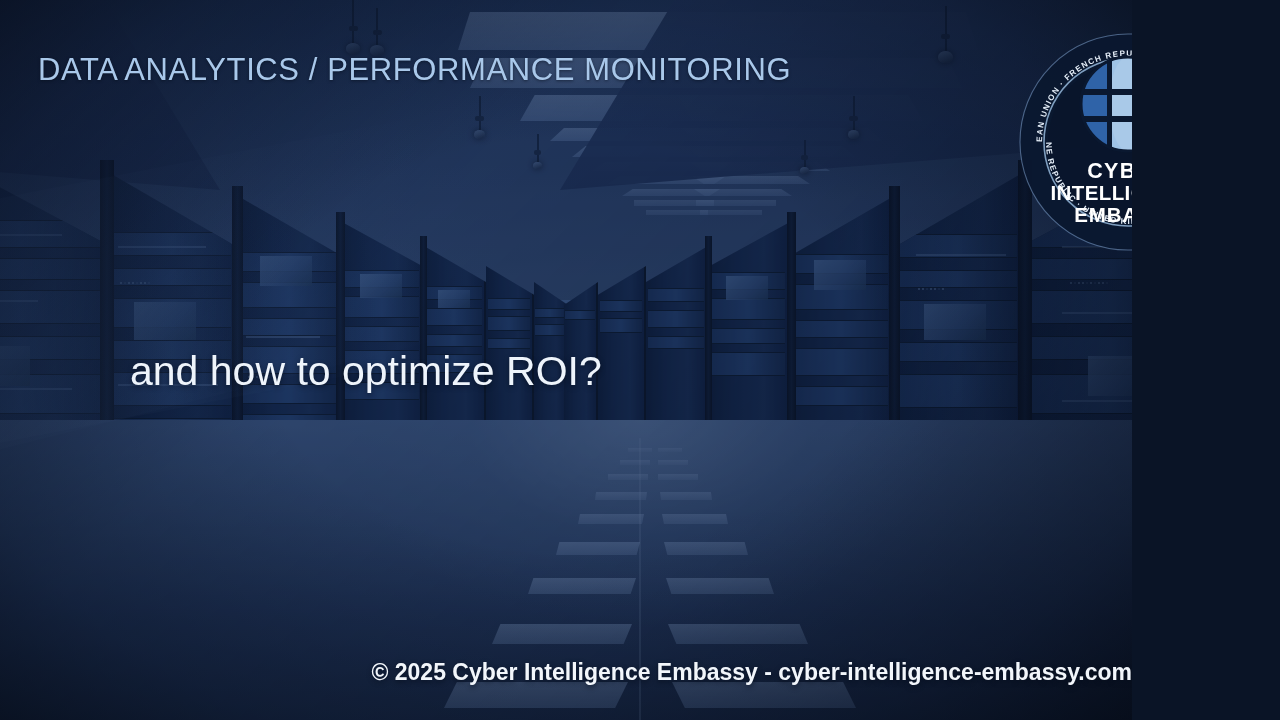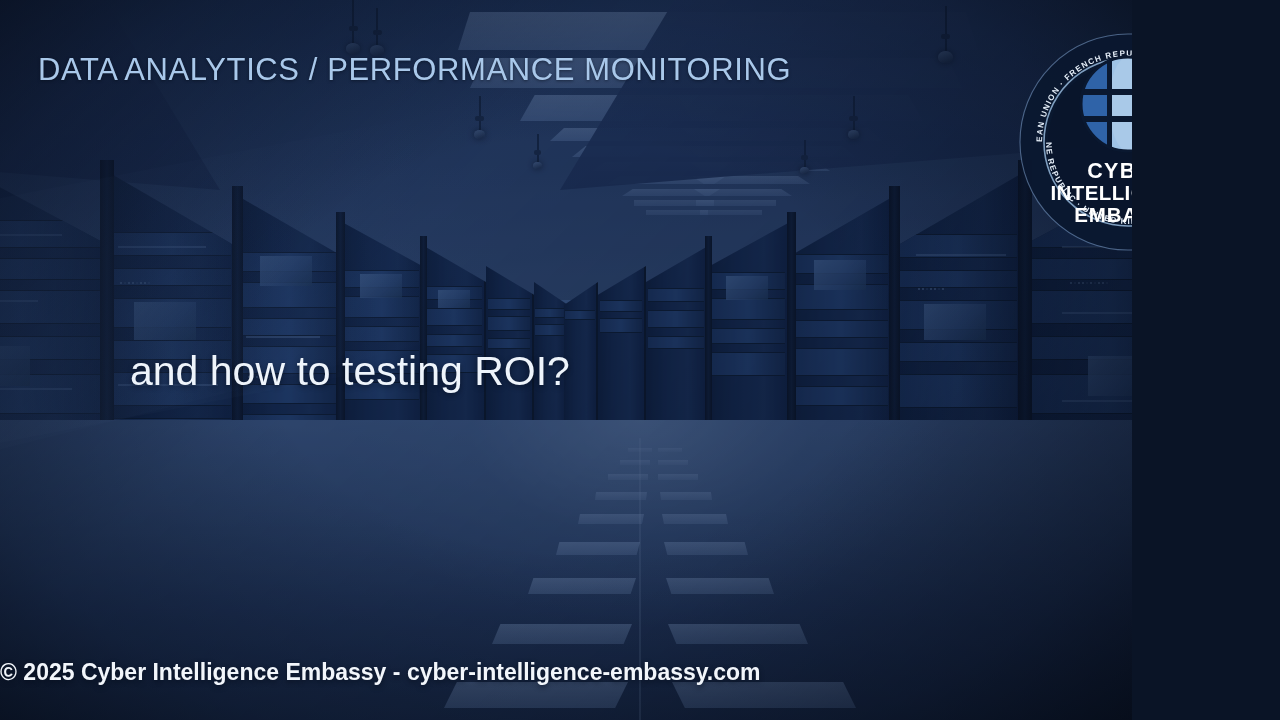--- a/index.html
+++ b/index.html
@@ -211,21 +211,21 @@
   .headline{
     position:absolute; left:130px; top:344px;
     width:980px;
     font-size:41px; line-height:54px; font-weight:400;
     color:#eef4fb;
     text-shadow:0 2px 5px rgba(5,12,26,.55);
   }
 
   .footer{
     position:absolute; left:0; right:0; bottom:34px;
-    text-align:left;
+    text-align:right;
     font-size:23px; font-weight:700;
     color:#f2f6fb;
     text-shadow:0 2px 5px rgba(5,12,26,.65);
   }
   .footer .dash{ font-weight:700; }
 
   
   .badge{
     position:absolute; left:1018px; top:32px;
     width:220px; height:220px;
@@ -577,21 +577,21 @@
     <div class="sweep"></div>
     <div class="sweep2"></div>
     <div class="tint"></div>
     <div class="grade"></div>
     <div class="vignette"></div>
   </div>
 
   <div class="kicker">DATA ANALYTICS / PERFORMANCE MONITORING</div>
 
   <div class="headline">
-    <div>and how to testing ROI?</div>
+    <div>and how to optimize ROI?</div>
   </div>
 
   <div class="footer">
     <span>© 2025 Cyber Intelligence Embassy</span><span class="dash"> - </span><span>cyber-intelligence-embassy.com</span>
   </div>
 
   <div class="badge">
     <svg viewBox="0 0 220 220" xmlns="http://www.w3.org/2000/svg" aria-hidden="true">
       <defs>
         <clipPath id="globeClip">

